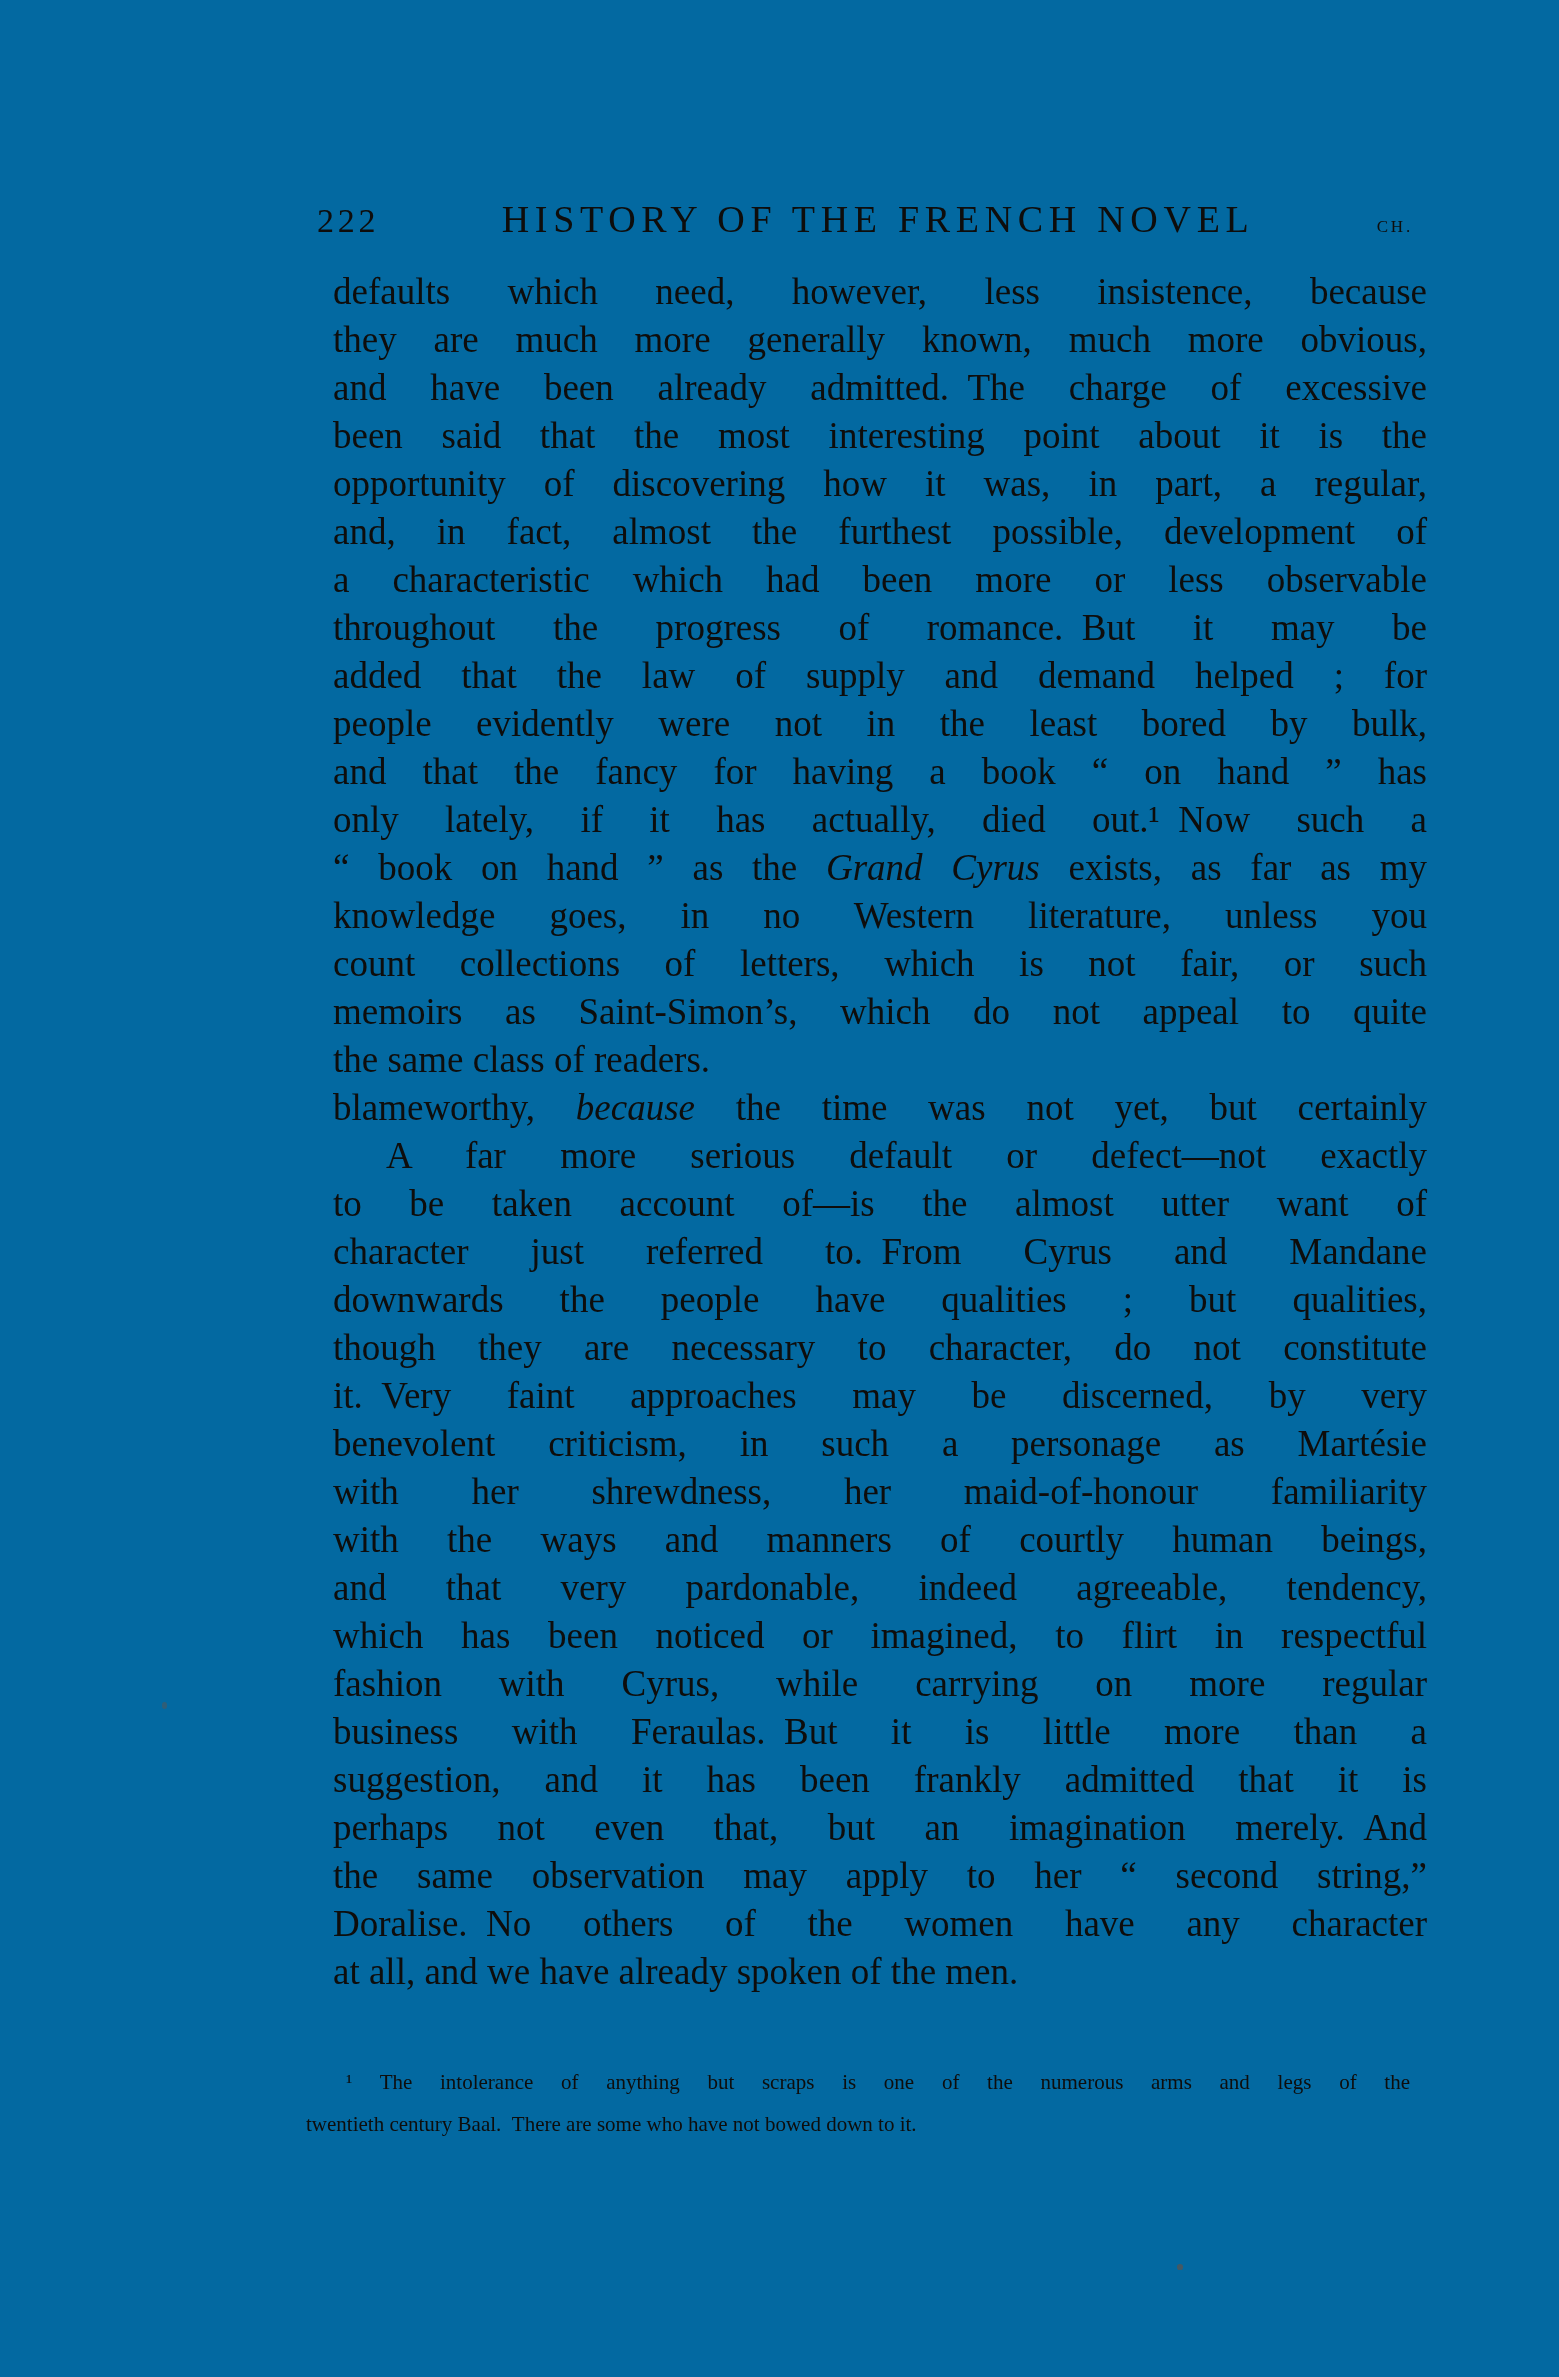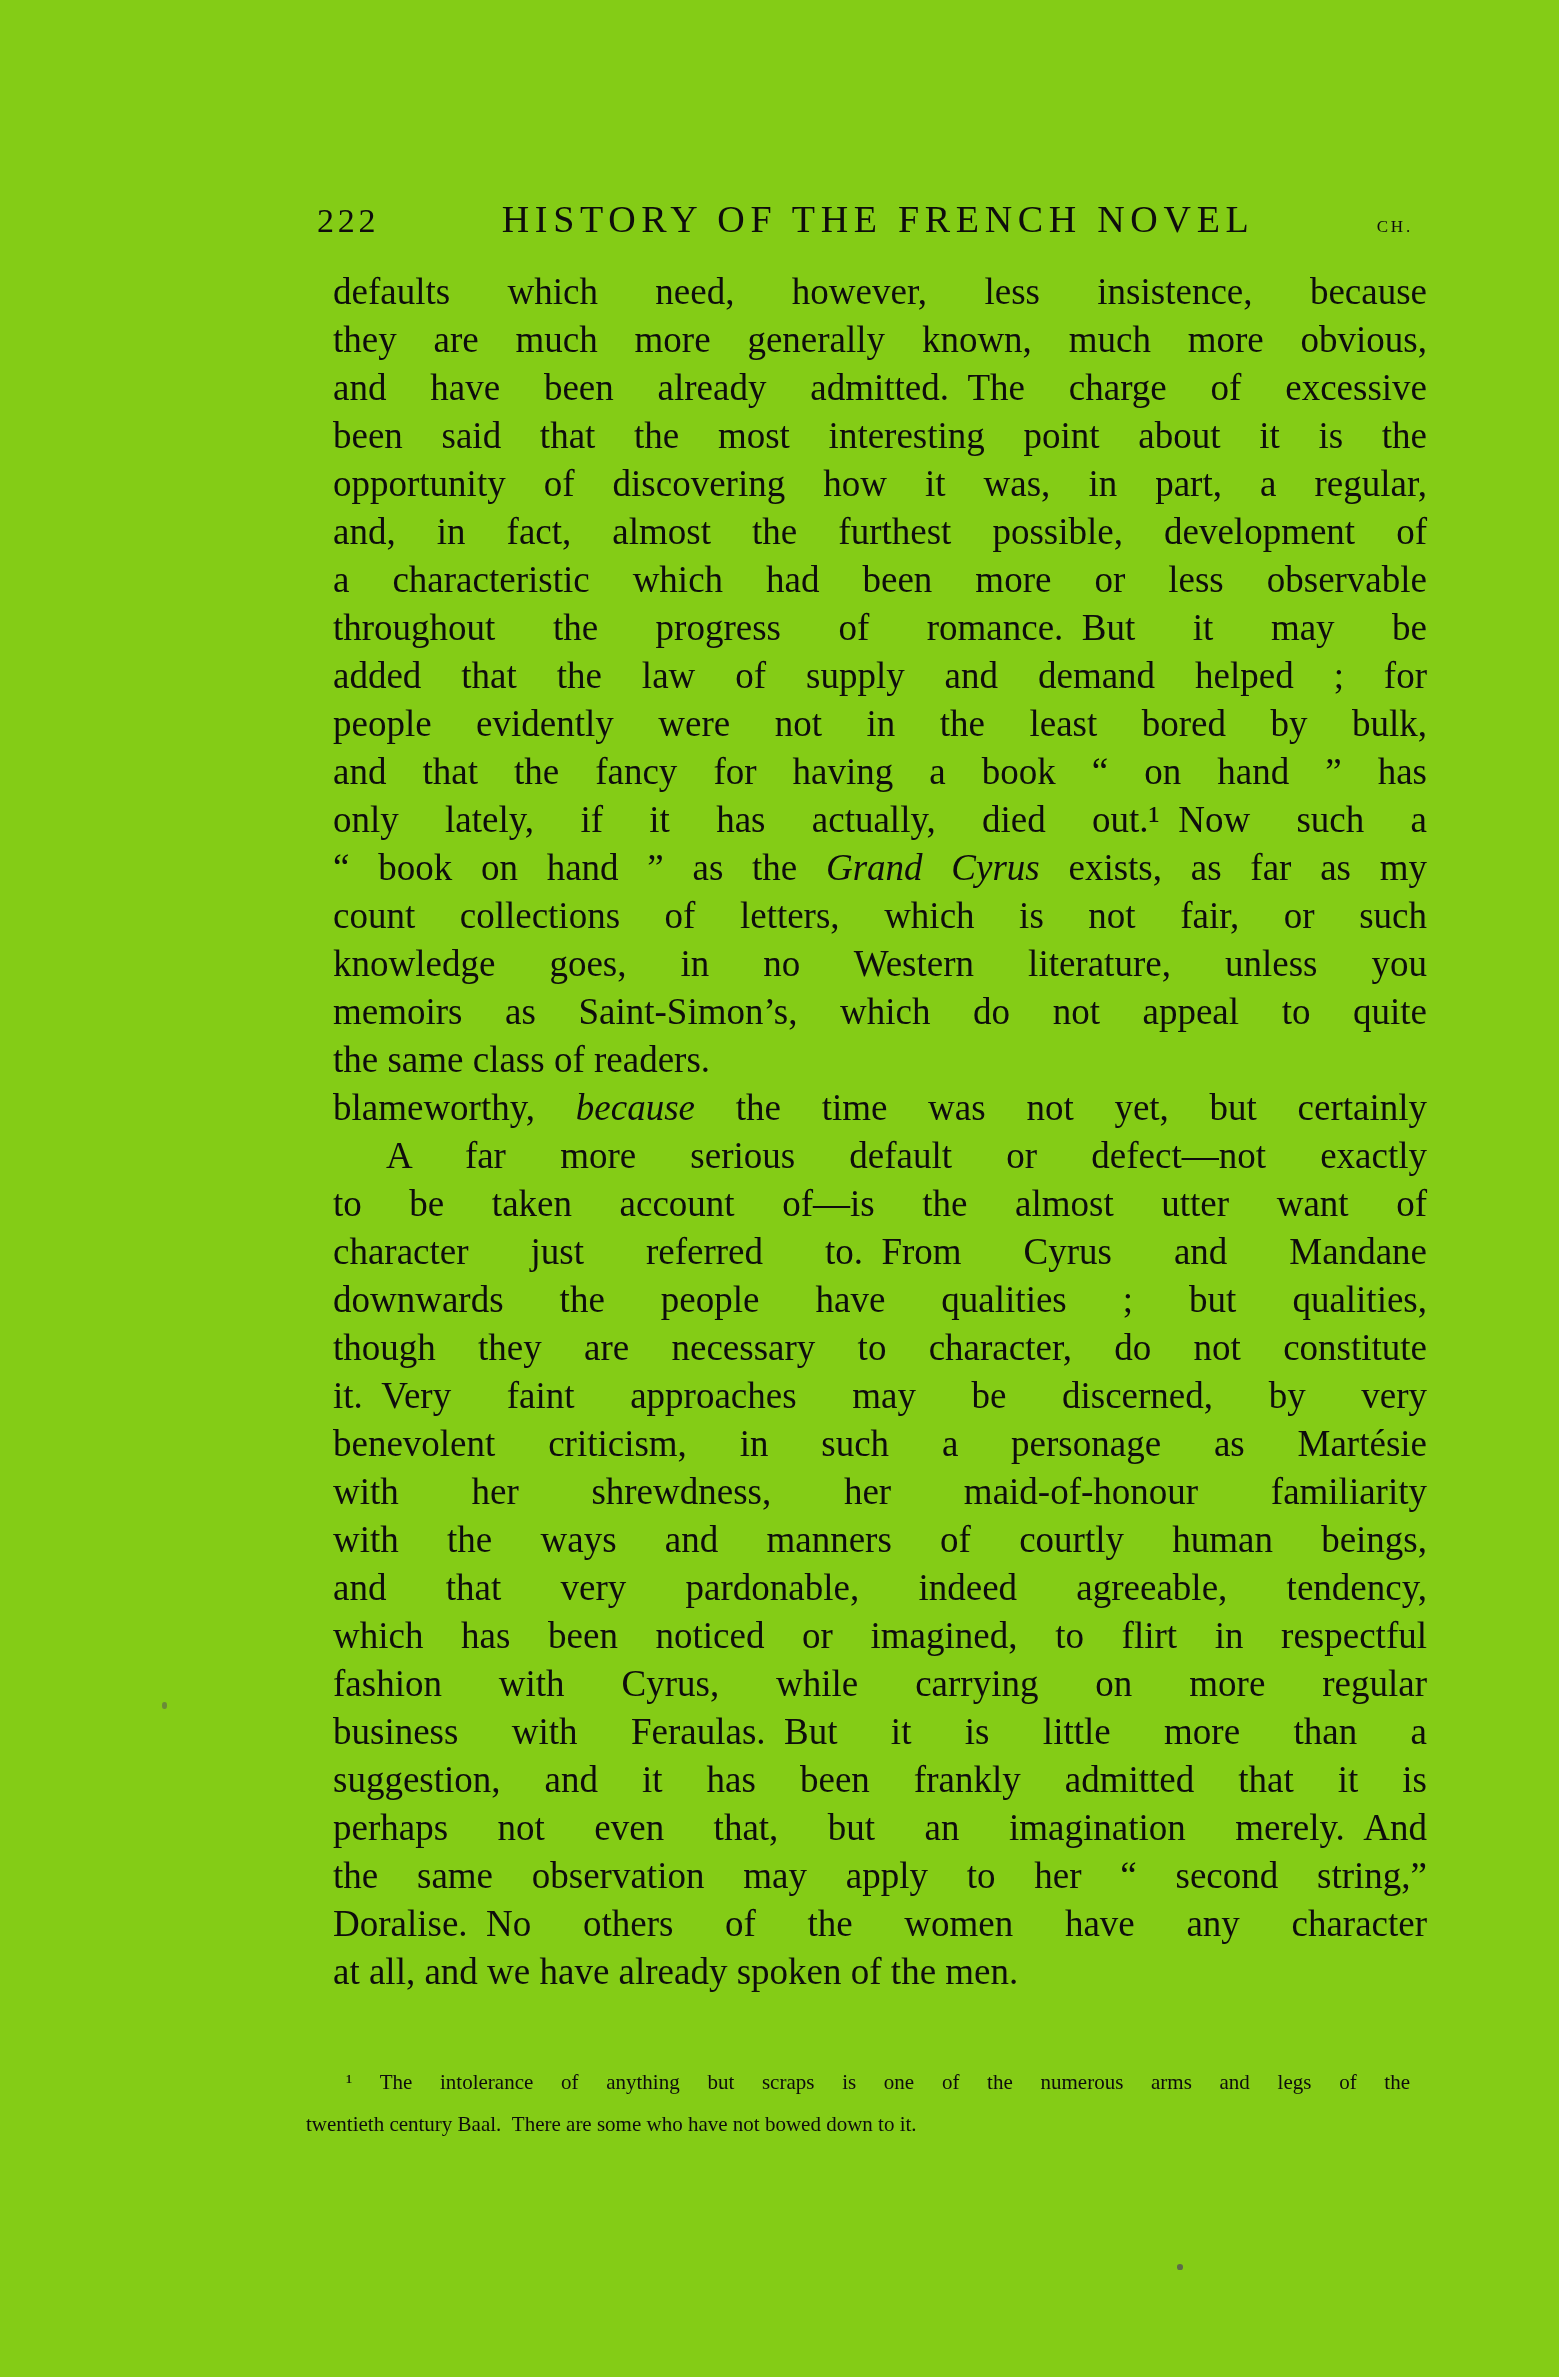--- a/index.html
+++ b/index.html
@@ -1,19 +1,19 @@
 <!DOCTYPE html>
 <html style="font-size:15px"><head>
 <meta charset="utf-8">
 <style>
   html,body{margin:0;padding:0;background:#e8e8e6;}
   .page{
     position:relative;
     width:1560px;height:2377px;
-    background:#84cc16;
+    background:#0369a1;
     font-family:"Liberation Serif","DejaVu Serif",serif;
     color:#0e0d0c;
     overflow:hidden;
   }
   .running-head{
     position:absolute;
     left:317px;width:1096px;top:197px;
     display:flex;justify-content:space-between;align-items:baseline;
   }
   .page-num{font-size:34px;letter-spacing:3.8px;}
@@ -69,22 +69,22 @@
     <div class="line">been said that the most interesting point about it is the</div>
     <div class="line">opportunity of discovering how it was, in part, a regular,</div>
     <div class="line">and, in fact, almost the furthest possible, development of</div>
     <div class="line">a characteristic which had been more or less observable</div>
     <div class="line">throughout the progress of romance. But it may be</div>
     <div class="line">added that the law of supply and demand helped ; for</div>
     <div class="line">people evidently were not in the least bored by bulk,</div>
     <div class="line">and that the fancy for having a book “ on hand ” has</div>
     <div class="line">only lately, if it has actually, died out.¹ Now such a</div>
     <div class="line"><span>“ book on hand ” as the </span><span class="it">Grand Cyrus</span><span> exists, as far as my</span></div>
+    <div class="line">knowledge goes, in no Western literature, unless you</div>
     <div class="line">count collections of letters, which is not fair, or such</div>
-    <div class="line">knowledge goes, in no Western literature, unless you</div>
     <div class="line">memoirs as Saint-Simon’s, which do not appeal to quite</div>
     <div class="line flush">the same class of readers.</div>
 
     <div class="line"><span>blameworthy, </span><span class="it">because</span><span> the time was not yet, but certainly</span></div>
     <div class="line indent">A far more serious default or defect—not exactly</div>
     <div class="line">to be taken account of—is the almost utter want of</div>
     <div class="line">character just referred to. From Cyrus and Mandane</div>
     <div class="line">downwards the people have qualities ; but qualities,</div>
     <div class="line">though they are necessary to character, do not constitute</div>
     <div class="line">it. Very faint approaches may be discerned, by very</div>

